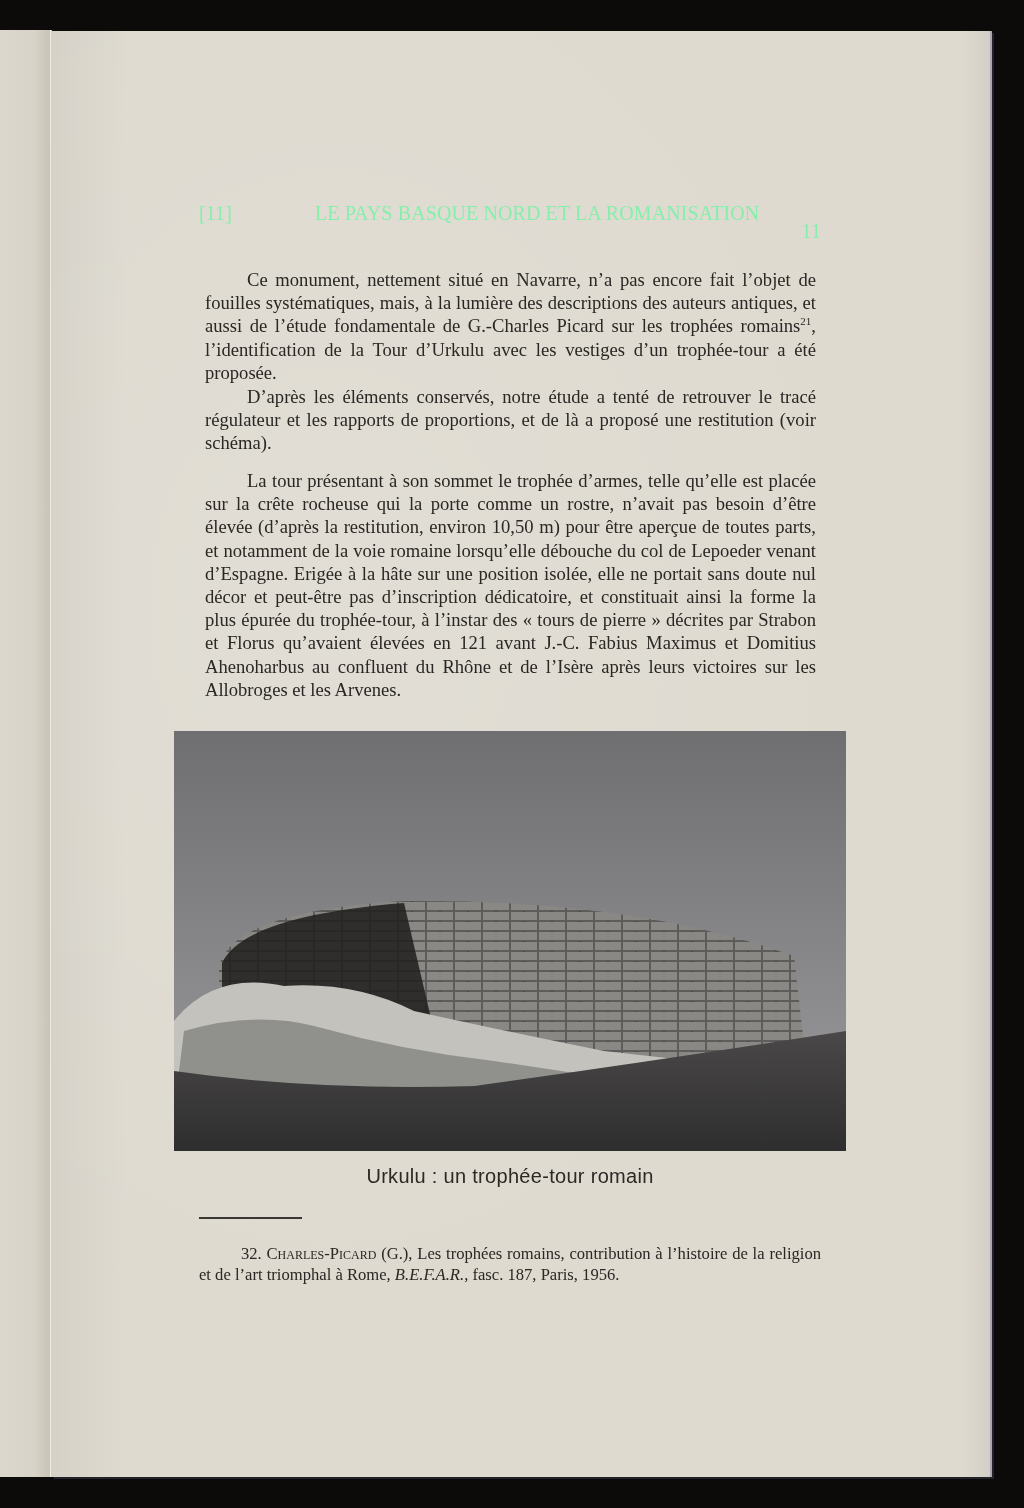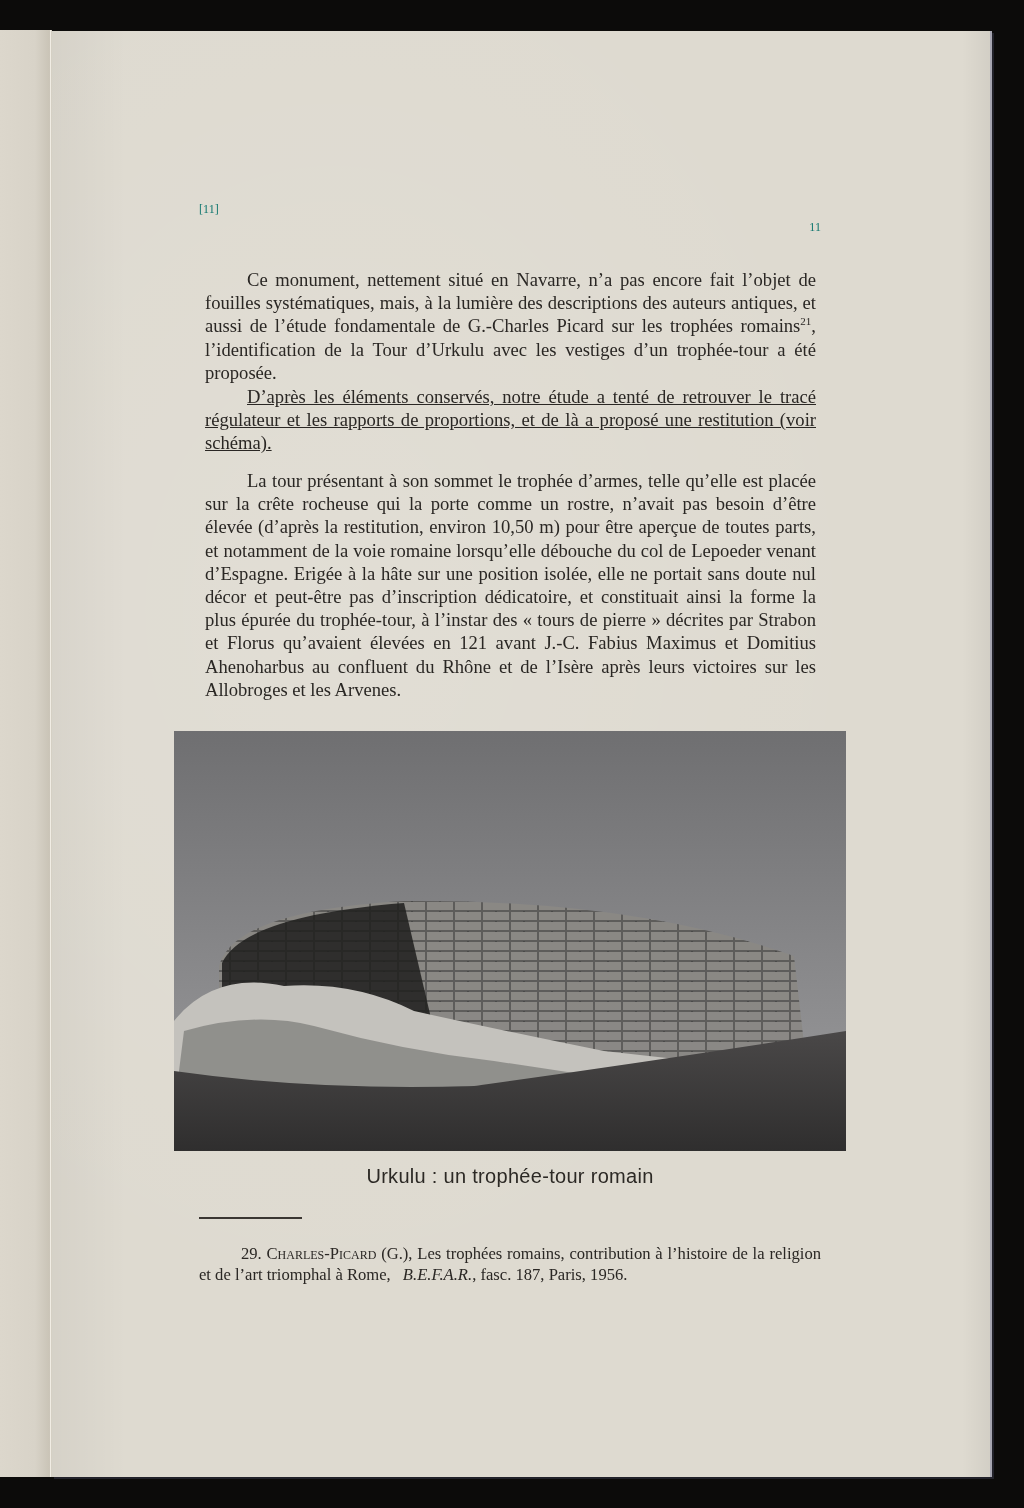--- a/index.html
+++ b/index.html
@@ -21,34 +21,34 @@
     position:absolute; left:52px; top:31px; width:938px; height:1446px;
     background:#dedad0;
     background-image:
       radial-gradient(ellipse at 30% 40%, rgba(255,255,255,0.10), rgba(0,0,0,0) 60%),
       linear-gradient(90deg, rgba(0,0,0,0.04), rgba(0,0,0,0) 8%, rgba(0,0,0,0) 97%, rgba(0,0,0,0.05));
     border-right:2px solid #a7a6b1;
     box-shadow: 2px 2px 0 #22222a;
   }
   .header {
     position:absolute; left:199px; top:202px; width:624px; height:24px;
-    font-size:12px; color:#0f766e; letter-spacing:0.1px;
+    font-size:20px; color:#86efac; letter-spacing:0.1px;
   }
   .header .num-left { position:absolute; left:0; top:0; }
   .header .title { position:absolute; left:116px; top:0; }
   .header .num-right { position:absolute; right:2px; top:18px; }
 
   .text {
     position:absolute; left:199px; width:623px;
     font-size:18.6px; line-height:23.2px; text-align:justify;
     color:#2a2724;
   }
   .text p { margin:6px; text-indent:42px; text-align:justify; }
   .p1 { top:262px; }
-  .p2 { top:379px;text-decoration:underline; }
+  .p2 { top:379px; }
   .p3 { top:463px; }
   sup { font-size:11px; line-height:0; vertical-align:super; }
 
   .photo {
     position:absolute; left:174px; top:731px; width:672px; height:420px;
     overflow:hidden;
     background:#7f7f80;
   }
   .photo svg { display:block; width:100%; height:100%; }
 
@@ -59,32 +59,33 @@
   }
   .fn-rule {
     position:absolute; left:199px; top:1217px; width:103px; height:2px; background:#3a3632;
   }
   .footnote {
     position:absolute; left:199px; top:1243px; width:622px;
     font-size:16.6px; line-height:21px; color:#2a2724;
   }
   .footnote p { margin:0; text-indent:42px; text-align:justify; }
   .sc { font-variant:small-caps; }
-  .it { font-style:italic;margin-left:8px; }
+  .it { font-style:italic; }
 </style>
 </head>
 <body>
 
 <div class="left-page"></div>
 <div class="gutter"></div>
 
 <div class="page"></div>
 
 <div class="header">
   <span class="num-left">[11]</span>
+  <span class="title">LE PAYS BASQUE NORD ET LA ROMANISATION</span>
   <span class="num-right">11</span>
 </div>
 
 <div class="text p1">
   <p><span>Ce monument, nettement situé en Navarre, n’a pas encore fait l’objet de fouilles systématiques, mais, à la lumière des descriptions des auteurs antiques, et aussi de l’étude fondamentale de G.-Charles Picard sur les trophées romains</span><sup>21</sup><span>, l’identification de la Tour d’Urkulu avec les vestiges d’un trophée-tour a été proposée.</span></p>
 </div>
 
 <div class="text p2">
   <p>D’après les éléments conservés, notre étude a tenté de retrouver le tracé régulateur et les rapports de proportions, et de là a proposé une restitution (voir schéma).</p>
 </div>
@@ -117,14 +118,14 @@
     <path d="M10 300 Q80 280 140 295 Q230 320 320 330 L420 345 L0 380 Z" fill="#7b7a77" opacity="0.7"></path>
     <path d="M0 340 Q140 360 300 355 Q480 330 672 300 L672 420 L0 420 Z" fill="url(#ground)"></path>
   </svg>
 </div>
 
 <div class="caption">Urkulu : un trophée-tour romain</div>
 
 <div class="fn-rule"></div>
 
 <div class="footnote">
-  <p><span>29.</span> <span class="sc">Charles-Picard</span><span> (G.), </span><span>Les trophées romains, contribution à l’histoire de la religion et de l’art triomphal à Rome, </span><span class="it">B.E.F.A.R.</span><span>, fasc. 187, Paris, 1956.</span></p>
+  <p><span>32.</span> <span class="sc">Charles-Picard</span><span> (G.), </span><span>Les trophées romains, contribution à l’histoire de la religion et de l’art triomphal à Rome, </span><span class="it">B.E.F.A.R.</span><span>, fasc. 187, Paris, 1956.</span></p>
 </div>
 
 </body></html>

